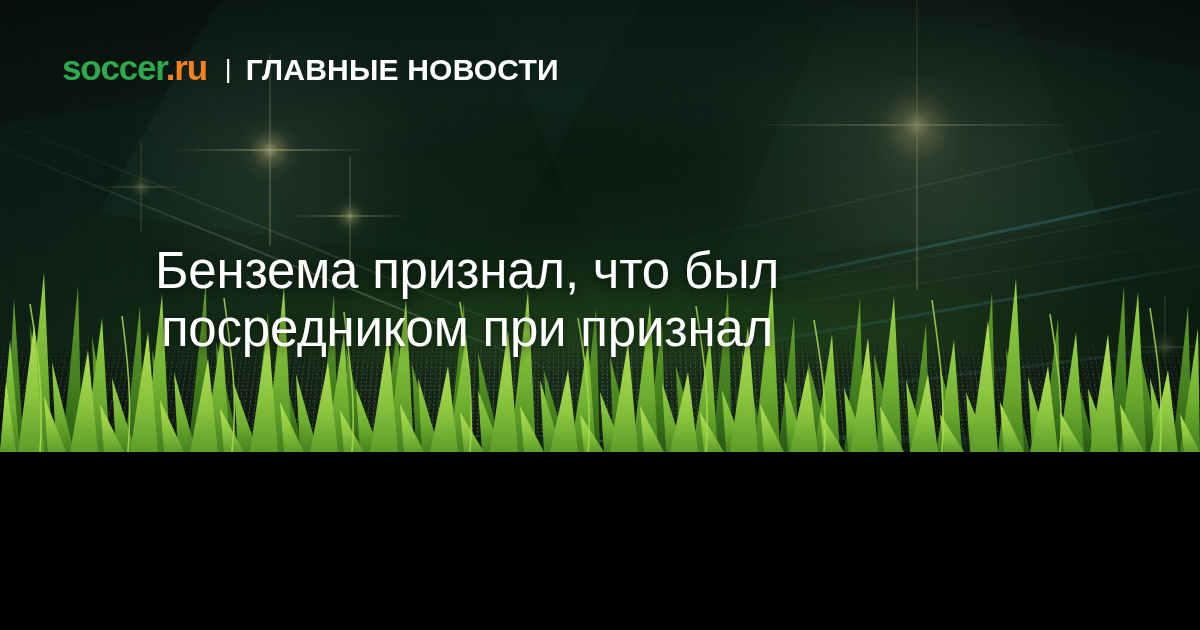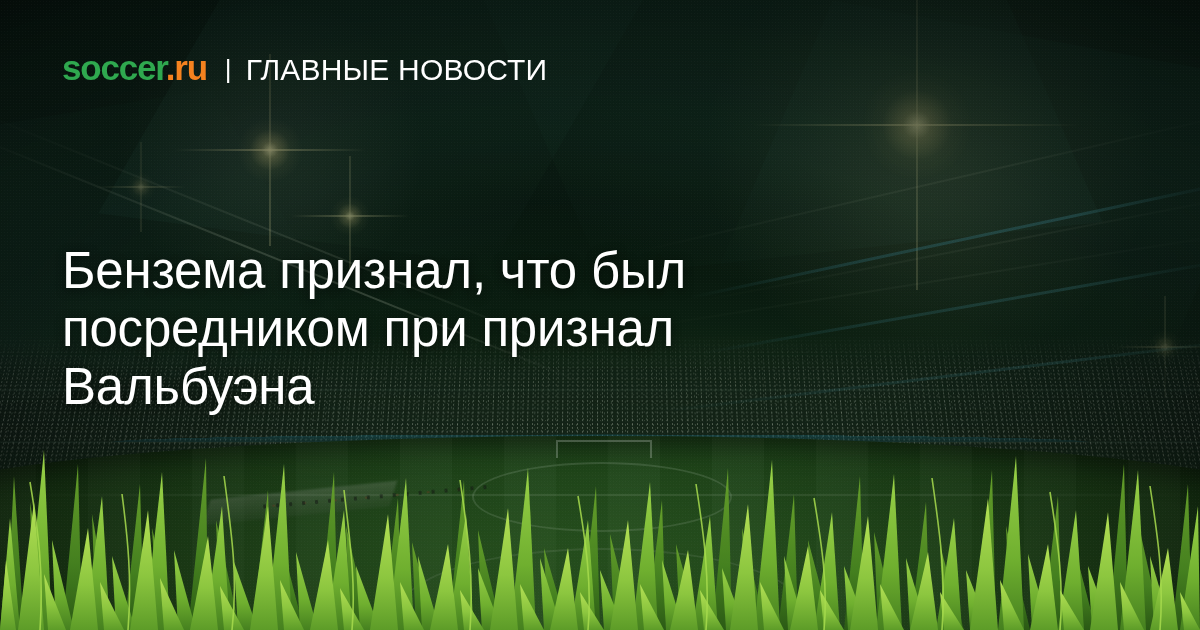--- a/index.html
+++ b/index.html
@@ -8,21 +8,21 @@
     padding: 0;
     background: #000;
   }
   body {
     font-family: "Liberation Sans", "DejaVu Sans", sans-serif;
   }
 
   #card {
     position: relative;
     width: 1200px;
-    height: 630px;
+    height: 452px;
     overflow: hidden;
     background: #0a1a10;
   }
 
   
   .bg-layer {
     position: absolute;
     inset: 0;
     pointer-events: none;
   }
@@ -266,37 +266,38 @@
     font-size: 26px;
     font-weight: 400;
     line-height: 1;
     margin: 0 14px 0 18px;
     position: relative;
     top: -2px;
   }
   .kicker {
     color: #ffffff;
     font-size: 30px;
-    font-weight: normal;
+    font-weight: bold;
     letter-spacing: .2px;
     line-height: 1;
     white-space: nowrap;
   }
 
   .headline {
     position: absolute;
     left: 62px; top: 208px;
     width: 810px;
     z-index: 10;
     color: #ffffff;
     font-size: 51px;
     font-weight: 400;
     line-height: 58px;
     letter-spacing: -0.2px;
     text-shadow: 0 2px 10px rgba(0,0,0,.55);
+    text-align: center;
   }
   .headline span { display: block; }
 </style>
 </head>
 <body>
 
 <div id="card">
 
   <div class="bg-layer bg-base"></div>
 
@@ -517,16 +518,15 @@
 
   <div class="header">
     <div class="logo"><span class="seg-green">soccer</span><span class="seg-orange">.ru</span></div>
     <div class="sep">|</div>
     <div class="kicker">ГЛАВНЫЕ НОВОСТИ</div>
   </div>
 
   <h1 class="headline">
     <span>Бензема признал, что был</span>
     <span>посредником при признал</span>
-    <span>Вальбуэна</span>
   </h1>
 
 </div>
 
 </body></html>

